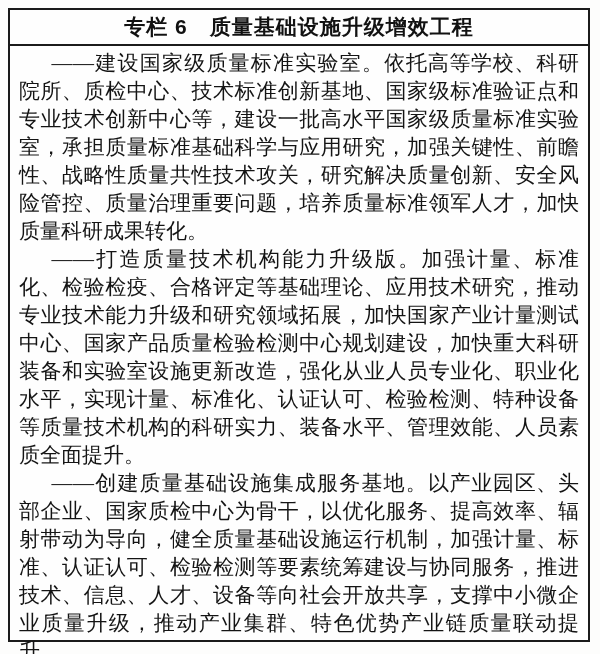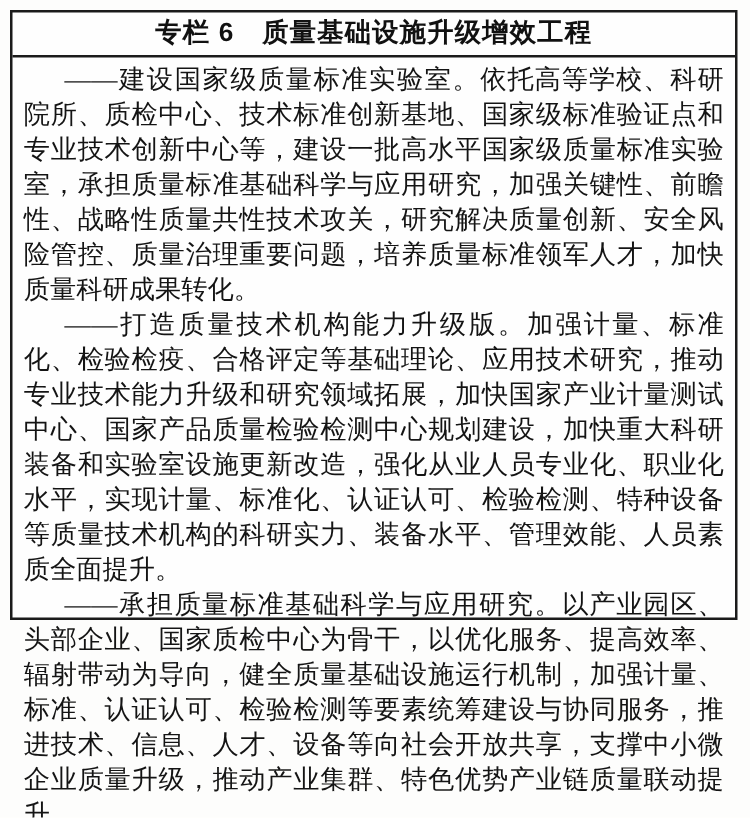--- a/index.html
+++ b/index.html
@@ -14,21 +14,21 @@
     position: relative;
     width: 600px;
     height: 654px;
     font-family: "Liberation Serif", "DejaVu Serif", serif;
   }
   .box {
     position: absolute;
     left: 8px;
     top: 8px;
     width: 582px;
-    height: 488px;
+    height: 634px;
     box-sizing: border-box;
     border: 2px solid #1b1b1b;
     background: #fefefe;
   }
   .box-title {
     box-sizing: border-box;
     height: 36px;
     border-bottom: 2px solid #1b1b1b;
     text-align: center;
     font-family: "Liberation Sans", "DejaVu Sans", sans-serif;
@@ -57,17 +57,17 @@
 </style>
 </head>
 <body>
 
 <div class="page">
   <div class="box">
     <div class="box-title">专栏 6　质量基础设施升级增效工程</div>
     <div class="box-body">
       <p><span class="para-lead">——建设国家级质量标准实验室。</span><span>依托高等学校、科研院所、质检中心、技术标准创新基地、国家级标准验证点和专业技术创新中心等，建设一批高水平国家级质量标准实验室，承担质量标准基础科学与应用研究，加强关键性、前瞻性、战略性质量共性技术攻关，研究解决质量创新、安全风险管控、质量治理重要问题，培养质量标准领军人才，加快质量科研成果转化。</span></p>
       <p><span class="para-lead">——打造质量技术机构能力升级版。</span><span>加强计量、标准化、检验检疫、合格评定等基础理论、应用技术研究，推动专业技术能力升级和研究领域拓展，加快国家产业计量测试中心、国家产品质量检验检测中心规划建设，加快重大科研装备和实验室设施更新改造，强化从业人员专业化、职业化水平，实现计量、标准化、认证认可、检验检测、特种设备等质量技术机构的科研实力、装备水平、管理效能、人员素质全面提升。</span></p>
-      <p><span class="para-lead">——承担质量标准基础科学与应用研究。</span><span>以产业园区、头部企业、国家质检中心为骨干，以优化服务、提高效率、辐射带动为导向，健全质量基础设施运行机制，加强计量、标准、认证认可、检验检测等要素统筹建设与协同服务，推进技术、信息、人才、设备等向社会开放共享，支撑中小微企业质量升级，推动产业集群、特色优势产业链质量联动提升。</span></p>
+      <p><span class="para-lead">——创建质量基础设施集成服务基地。</span><span>以产业园区、头部企业、国家质检中心为骨干，以优化服务、提高效率、辐射带动为导向，健全质量基础设施运行机制，加强计量、标准、认证认可、检验检测等要素统筹建设与协同服务，推进技术、信息、人才、设备等向社会开放共享，支撑中小微企业质量升级，推动产业集群、特色优势产业链质量联动提升。</span></p>
 
     </div>
   </div>
 </div>
 
 </body></html>

